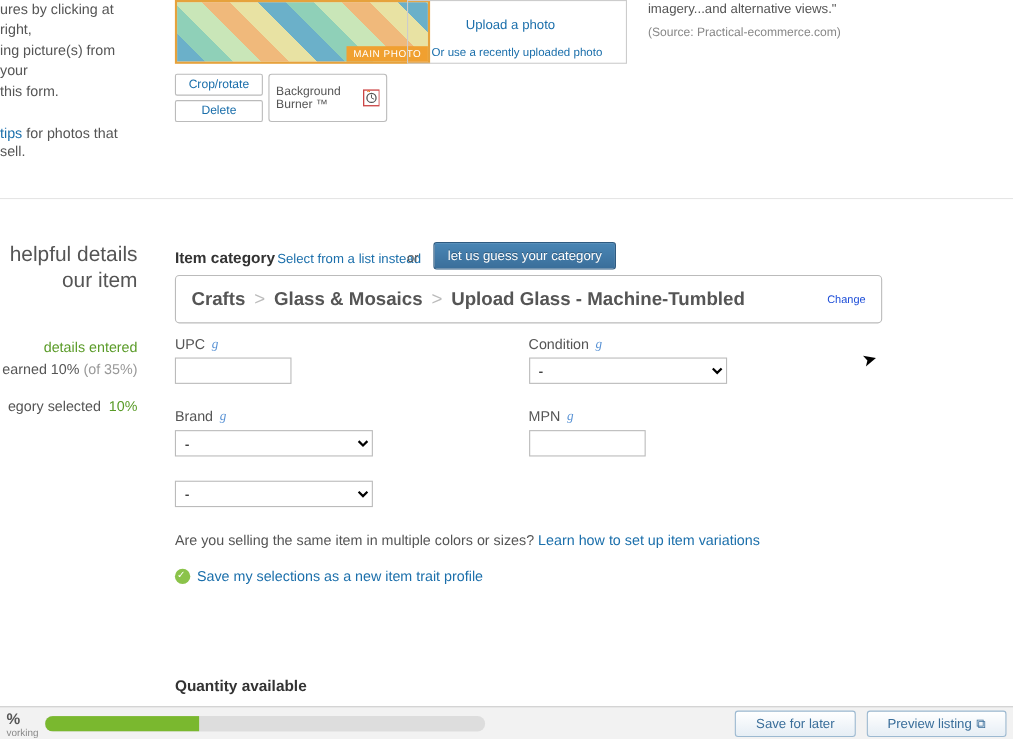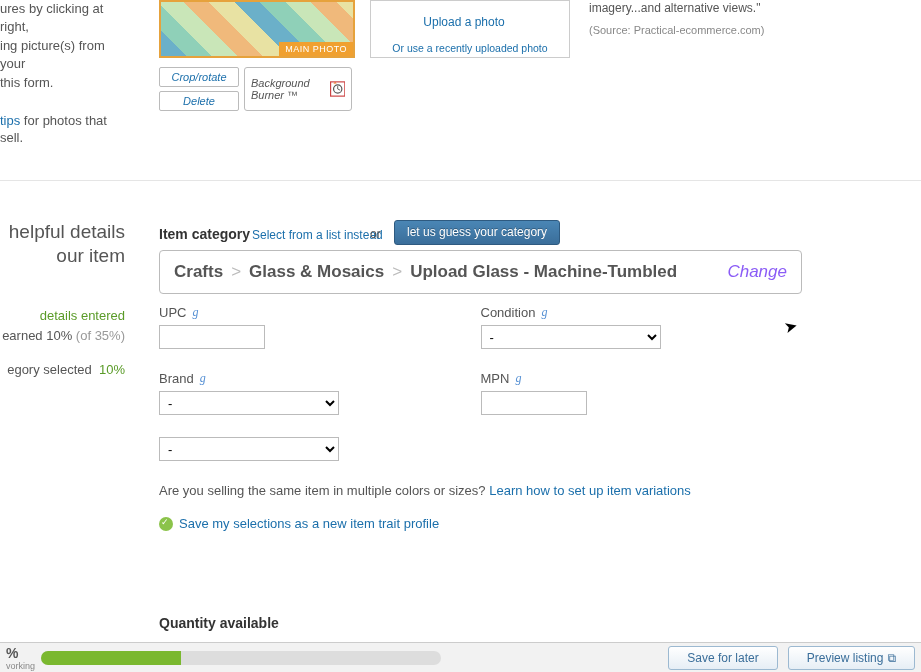--- a/index.html
+++ b/index.html
@@ -15,30 +15,30 @@
   }
   
   .top-region { position: relative; height: 180px; }
   .left-snip {
     position: absolute; left: 0; top: 0; width: 130px;
     color: #555; font-size: 13px; line-height: 1.35;
   }
   .left-snip .line { margin-bottom: 2px; }
   .link { color: #1b6fab; cursor: pointer; }
   .photo-frame {
-    position: absolute; left: 159px; top: 0; width: 196px; height: 58px;
+    position: absolute; left: 159px; top: 0; width: 232px; height: 58px;
     border: 2px solid #e6a23c;
     background: repeating-linear-gradient(45deg,#6bb0c9 0 18px,#8fd0b8 18px 36px,#c9e6b8 36px 54px,#f0b97b 54px 72px,#e8e2a3 72px 90px);
   }
   .main-photo-tag {
     position: absolute; right: 0; bottom: 0;
     background: #f0a030; color: #fff; font-size: 9px;
     padding: 2px 6px; letter-spacing: 0.5px;
   }
-  .photo-buttons { position: absolute; left: 159px; top: 67px; display:flex; gap:5px;font-style:italic; }
+  .photo-buttons { position: absolute; left: 159px; top: 67px; display:flex; gap:5px; }
   .col-btns { display:flex; flex-direction:column; gap:4px; }
   .mini-btn {
     width: 80px; height: 20px; border:1px solid #bbb; background:#fff;
     font-size:11px; color:#1b6fab; text-align:center; line-height:18px;
     border-radius:2px; cursor:pointer;
   }
   .bg-burner {
     width: 108px; height: 44px; border:1px solid #bbb; border-radius:3px;
     background:#fff; display:flex; align-items:center; padding:0 6px; gap:14px;
     font-size:11px; color:#555; cursor:pointer;
@@ -76,21 +76,21 @@
     text-shadow:0 -1px 0 rgba(0,0,0,0.3); cursor:pointer;
   }
   .breadcrumb-box {
     position:absolute; left:159px; top:30px; width:643px;
     border:1px solid #bbb; border-radius:4px; padding:11px 14px;
     display:flex; align-items:center; justify-content:space-between;
   }
   .bc { font-size:17px; color:#555; display:flex; gap:8px; align-items:center; flex-wrap:wrap;}
   .bc .seg { font-weight:bold; }
   .bc .sep { color:#bbb; }
-  .change-lnk { color:#8b5cf6; font-size:17px; cursor:pointer;font-style:italic; }
+  .change-lnk { color:#1d4ed8; font-size:10px; cursor:pointer; }
   
   .form-area { position:absolute; left:159px; top:85px; width:643px; }
   .row { display:flex; margin-bottom:22px; }
   .fcol { flex:1; }
   .flabel { font-size:13px; color:#555; margin-bottom:5px; display:flex; align-items:center; gap:6px;}
   .g-icon { color:#5791d4; font-size:12px; font-style:italic; font-family:Georgia,serif; cursor:pointer;}
   .tinput {
     width:106px; height:24px; border:1px solid #bbb; padding:2px 4px; font-size:13px;
   }
   .tselect {

